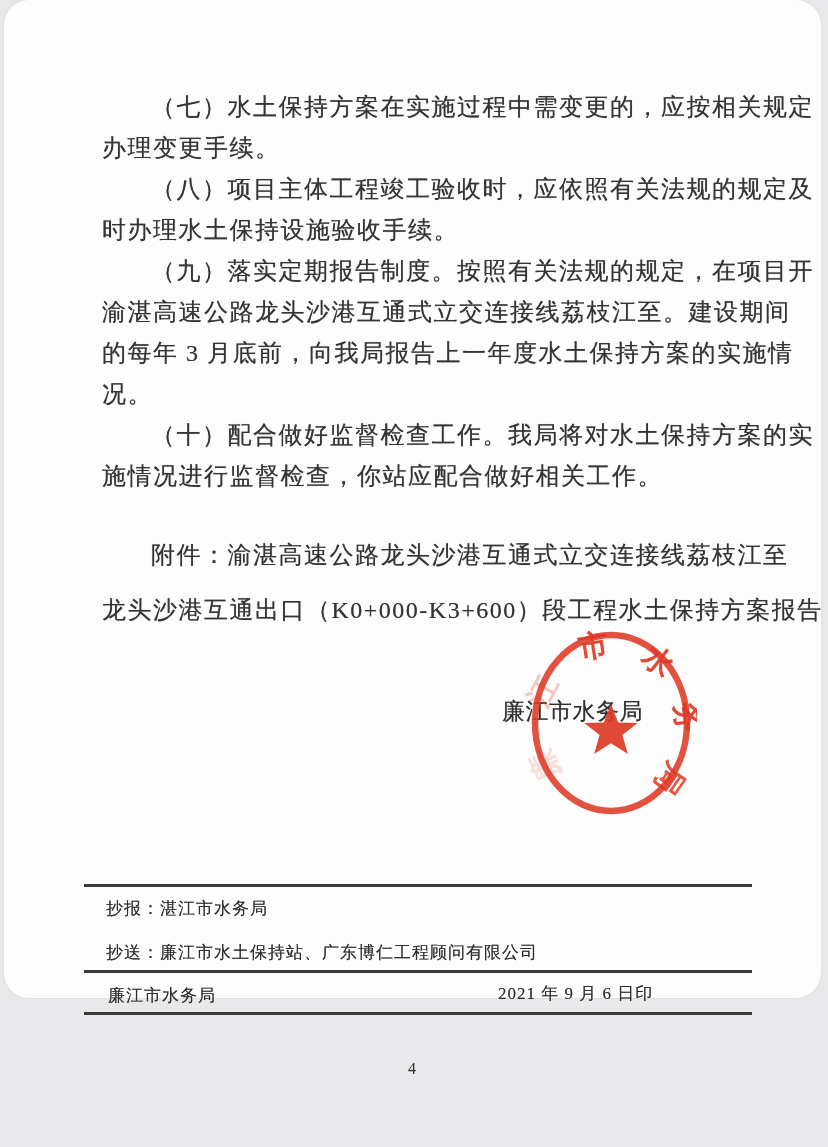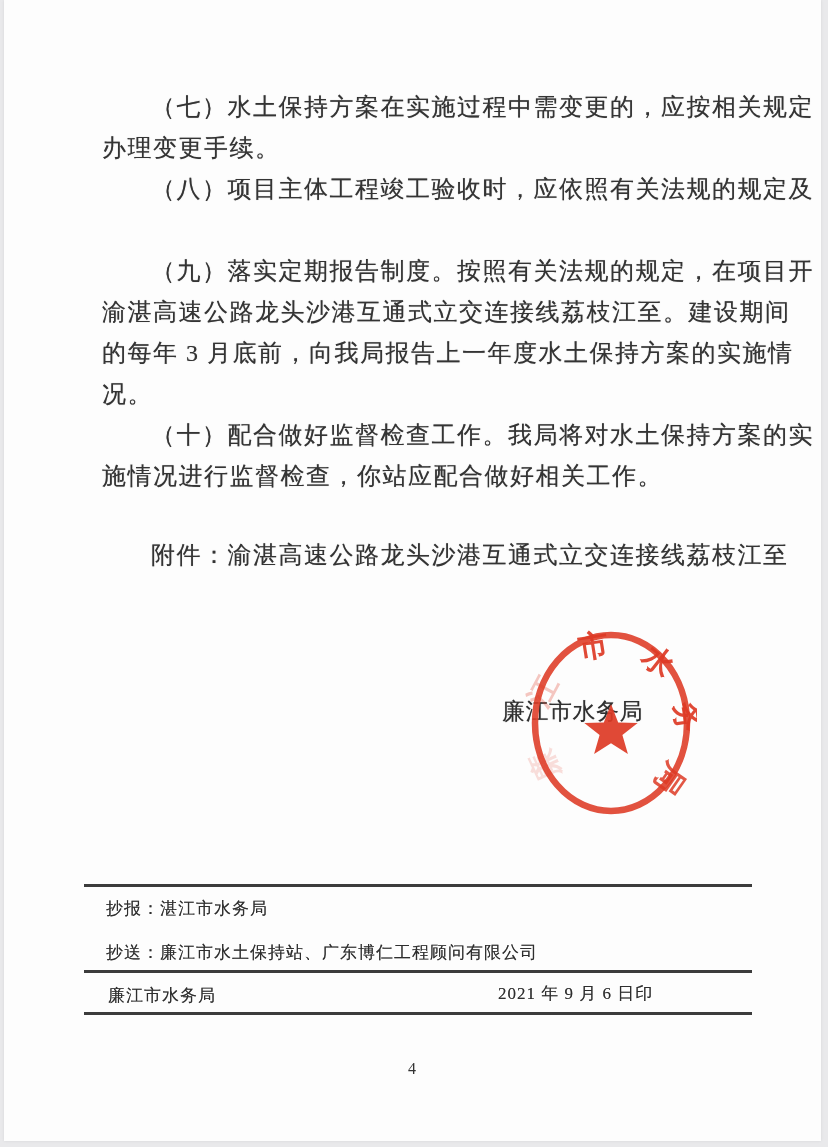--- a/index.html
+++ b/index.html
@@ -4,23 +4,24 @@
 <style>
   html,body{margin:0;padding:0;}
   body{
     width:828px;height:1147px;
     background:#e9e9eb;
     font-family:"Liberation Serif","DejaVu Serif",serif;
     overflow:hidden;
   }
   .page{
     position:absolute;left:4px;top:0px;
-    width:817px;height:1141px;
+    width:817px;height:998px;
     background:#fdfdfd;
     box-shadow:0 0 3px rgba(0,0,0,0.08);
+    border-radius:25px;
   }
   .line{
     position:absolute;
     left:98px;width:660px;height:30px;
     font-size:24px;line-height:30px;
     color:#343434;
     letter-spacing:1.5px;
     white-space:nowrap;
     text-shadow:0 0 0.7px rgba(45,45,45,0.6);
   }
@@ -49,28 +50,30 @@
   .seal svg{display:block;}
 </style>
 </head>
 <body>
 
 <div class="page">
 
   <div class="line indent" style="top:92px">（七）水土保持方案在实施过程中需变更的，应按相关规定</div>
   <div class="line" style="top:133px">办理变更手续。</div>
   <div class="line indent" style="top:174px">（八）项目主体工程竣工验收时，应依照有关法规的规定及</div>
+  <div class="line" style="top:215px">时办理水土保持设施验收手续。</div>
   <div class="line indent" style="top:256px">（九）落实定期报告制度。按照有关法规的规定，在项目开</div>
   <div class="line" style="top:297px">渝湛高速公路龙头沙港互通式立交连接线荔枝江至。建设期间</div>
   <div class="line" style="top:338px">的每年 3 月底前，向我局报告上一年度水土保持方案的实施情</div>
   <div class="line" style="top:379px">况。</div>
   <div class="line indent" style="top:420px">（十）配合做好监督检查工作。我局将对水土保持方案的实</div>
   <div class="line" style="top:461px">施情况进行监督检查，你站应配合做好相关工作。</div>
 
   <div class="line indent" style="top:540px">附件：渝湛高速公路龙头沙港互通式立交连接线荔枝江至</div>
+  <div class="line" style="top:595px">龙头沙港互通出口（K0+000-K3+600）段工程水土保持方案报告</div>
 
   <div class="sig" style="left:498px;top:696px;letter-spacing:0.5px">廉江市水务局</div>
 
   <div class="seal">
     <svg width="172" height="196" viewBox="0 0 172 196">
       <ellipse cx="86" cy="97" rx="76" ry="88" fill="none" stroke="#dd3a25" stroke-width="6.5" stroke-opacity="0.88"></ellipse>
       <ellipse cx="86" cy="97" rx="76" ry="88" fill="none" stroke="#e8523b" stroke-width="2" stroke-opacity="0.35" transform="translate(1.5,1)"></ellipse>
       <polygon points="86,78 93.2,96.4 112.7,97.1 97.4,109.1 102.9,127.9 86,117.2 69.1,127.9 74.6,109.1 59.3,97.1 78.8,96.4" fill="#dd3a25" fill-opacity="0.92"></polygon>
       <g font-size="30" font-weight="bold" fill="#dd3a25" text-anchor="middle" font-family="'Liberation Serif','DejaVu Serif',serif">
         <text x="29" y="135" transform="rotate(-115 29 135)" fill-opacity="0.16">廉</text>

